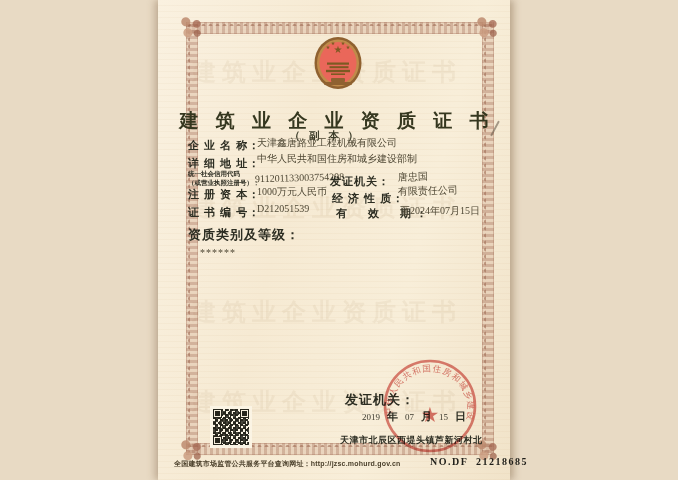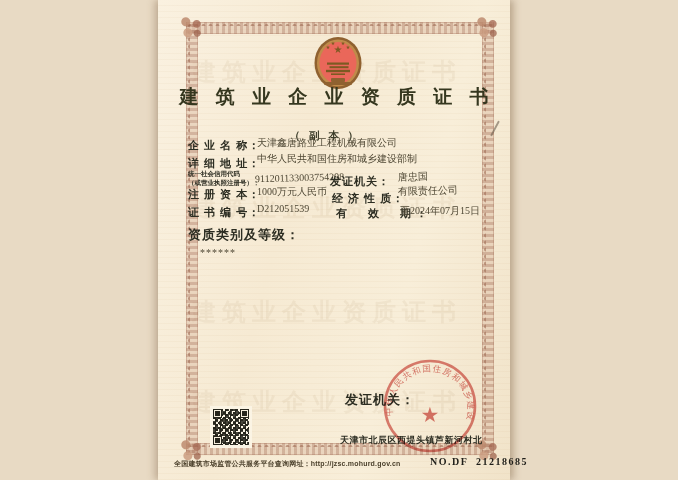--- a/index.html
+++ b/index.html
@@ -61,21 +61,21 @@
     position:absolute; left:34px; width:288px; overflow:hidden; white-space:nowrap;
     font-weight:bold; font-size:24px; letter-spacing:6px; color:rgba(158,116,64,.08);
     pointer-events:none;
   }
 
   
   .emblem { position:absolute; left:156px; top:36px; width:48px; height:54px; }
 
   
   .title {
-    position:absolute; left:0; top:84px; width:352px; text-align:center;
+    position:absolute; left:0; top:108px; width:352px; text-align:center;
     font-weight:bold; font-size:19px; letter-spacing:6px; text-indent:6px;
     color:#35371f;
   }
   .subtitle {
     position:absolute; left:12px; top:129px; width:308px; text-align:center;
     font-weight:bold; font-size:10.5px; letter-spacing:3px; text-indent:3px;
     color:#3a3b28;
   }
   .pen-mark {
     position:absolute; left:336px; top:120px; width:2px; height:17px;
@@ -195,20 +195,28 @@
     <div class="val" style="left:99px; top:203px">D212051539</div>
 
     <div class="lab wide" style="left:178px; top:206px">有　效　期：</div>
     <div class="val" style="left:242px; top:204px">至2024年07月15日</div>
 
     <div class="lab" style="left:30px; top:226px; font-size:13px">资质类别及等级：</div>
     <div class="val" style="left:42px; top:247px; letter-spacing:1px">******</div>
 
     <div class="lab" style="left:187px; top:391px; font-size:13px">发证机关：</div>
 
+    <div class="issue-date">
+      <span class="num">2019</span>
+      <span class="unit">年</span>
+      <span class="num">07</span>
+      <span class="unit">月</span>
+      <span class="num">15</span>
+      <span class="unit">日</span>
+    </div>
 
     <div class="made-by">天津市北辰区西堤头镇芦新河村北</div>
 
     <div class="stamp">
       <svg viewBox="0 0 100 100" width="100" height="100" aria-hidden="true">
         <defs>
           <path id="seal-arc" d="M 13,62 A 38,38 0 1 1 87,62" fill="none"></path>
         </defs>
         <circle cx="50" cy="50" r="45" fill="none" stroke="#cc453e" stroke-width="2.6" stroke-opacity=".85"></circle>
         <text font-size="8.6" fill="#cc453e" fill-opacity=".9" letter-spacing="1.2">

